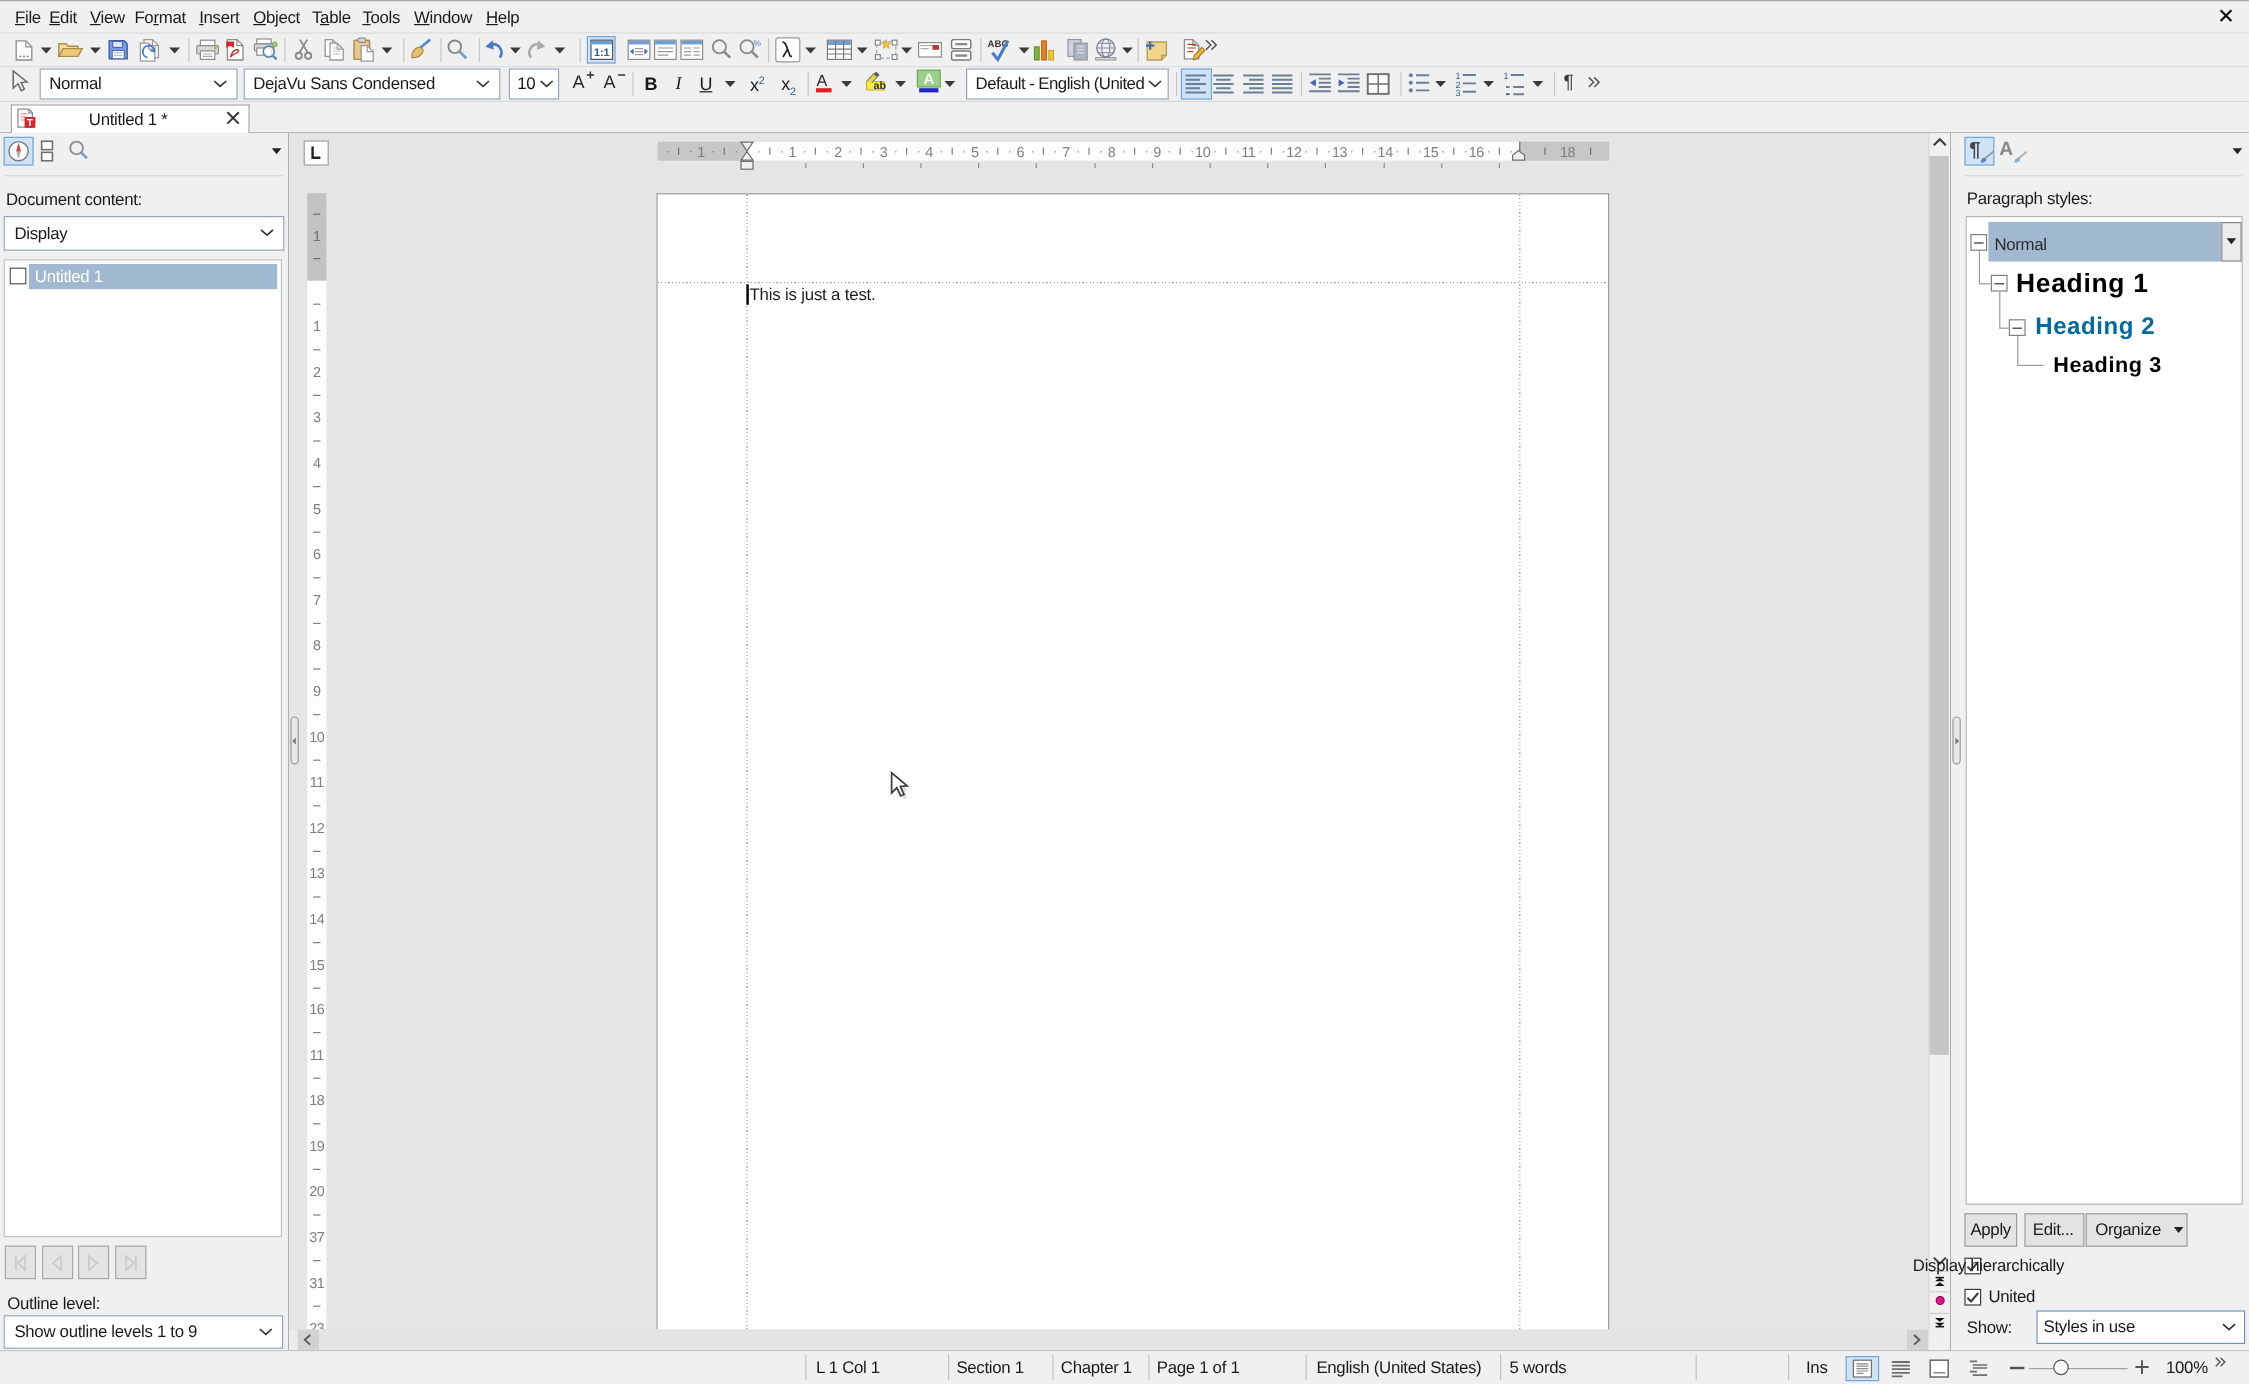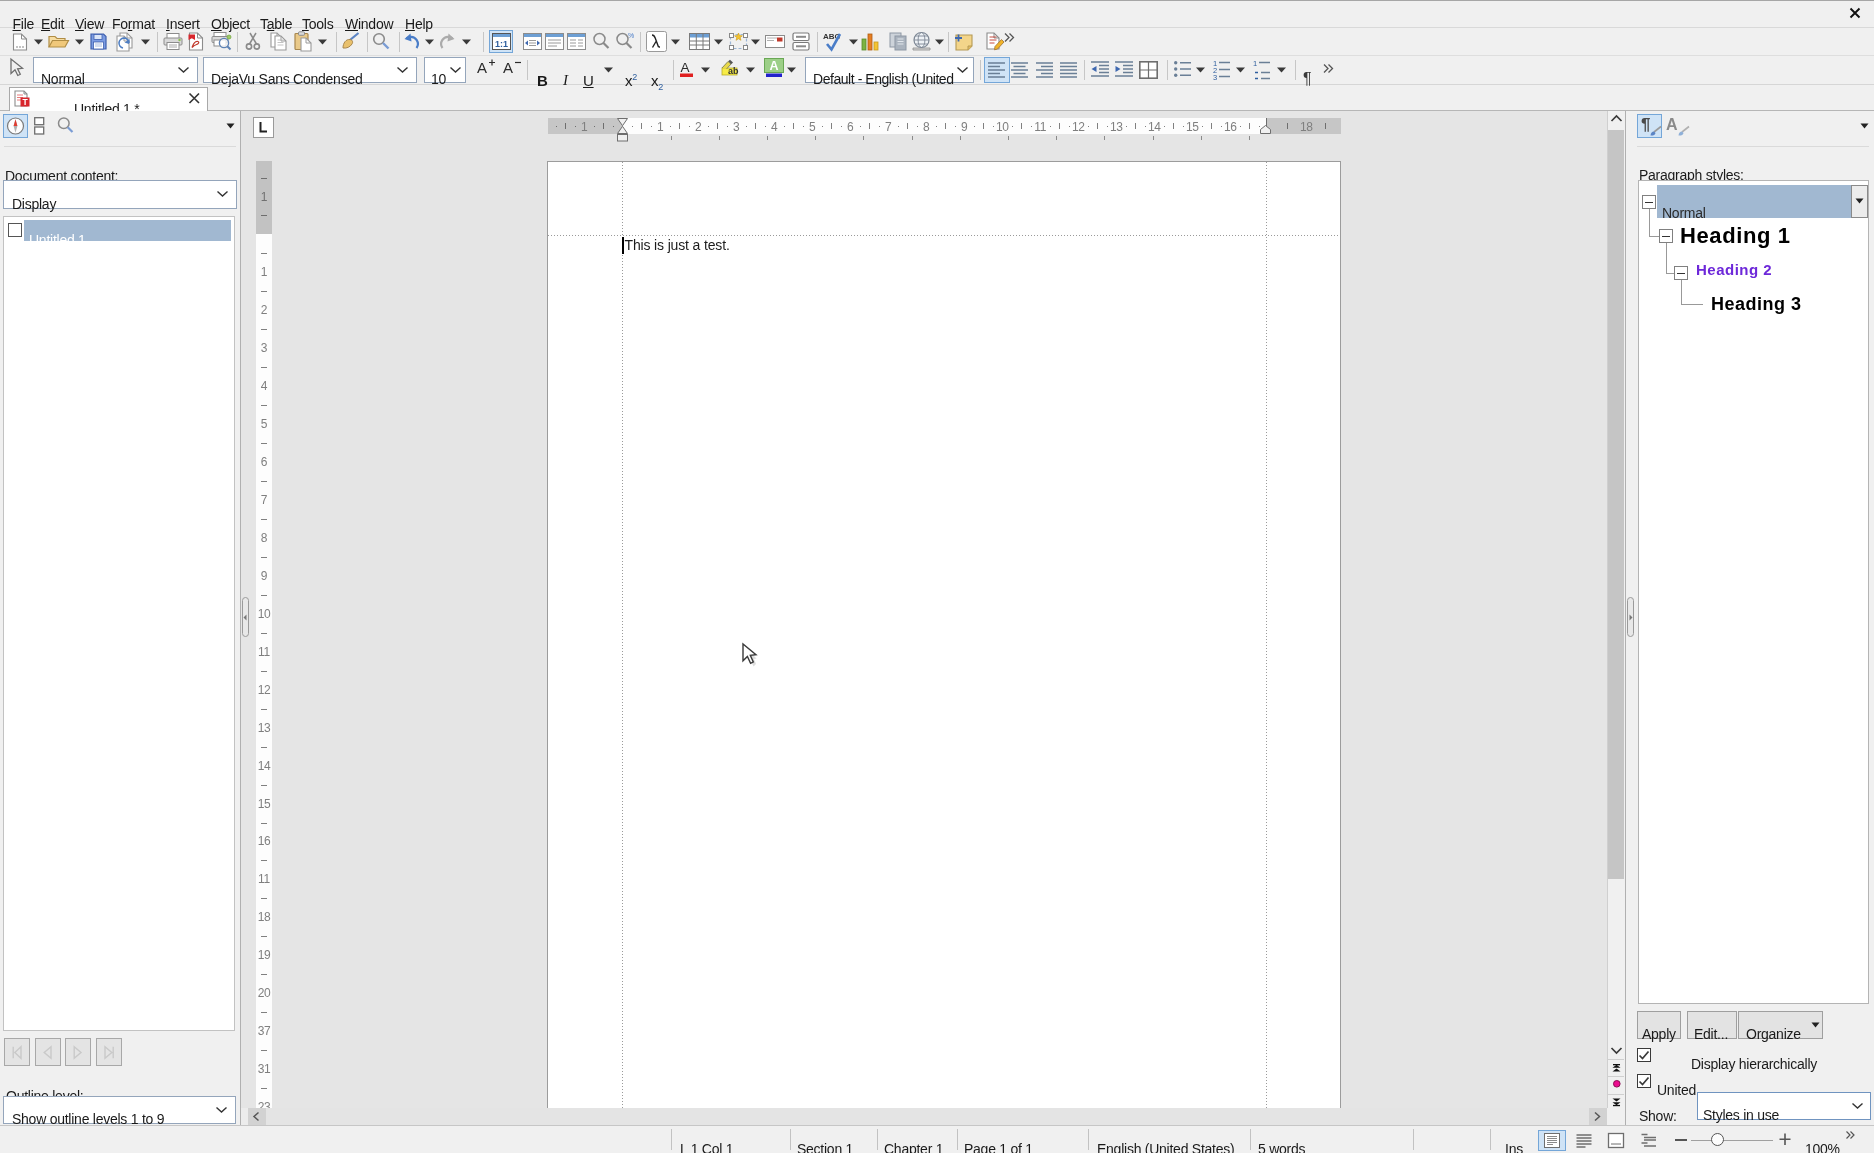--- a/index.html
+++ b/index.html
@@ -1,17 +1,17 @@
 <!DOCTYPE html>
 <html><head><meta charset="utf-8">
 <style>
 html,body{margin:0;padding:0;width:1874px;height:1153px;overflow:hidden;background:#f0f0f0;
 font-family:"Liberation Sans",sans-serif;}
 .ab{position:absolute;}
-.t{position:absolute;color:#1a1a1a;font-size:14px;letter-spacing:-0.25px;white-space:nowrap;margin-top:10px;}
+.t{position:absolute;color:#1a1a1a;font-size:14px;letter-spacing:-0.25px;white-space:nowrap;}
 .sep1{position:absolute;width:1px;height:20px;top:32px;background:#c6c6c6;}
 .sep2{position:absolute;width:1px;height:20px;top:60px;background:#c6c6c6;}
 .combo{position:absolute;background:#fff;border:1px solid #94a5bb;box-sizing:border-box;}
 .hline{position:absolute;height:1px;}
 .vline{position:absolute;width:1px;}
 svg.i{position:absolute;overflow:visible;}
 .num{position:absolute;color:#7f7f7f;font-size:12px;letter-spacing:-0.3px;}
 </style></head>
 <body>
 
@@ -697,36 +697,36 @@
     <svg class="i" style="left:1855px;top:198px" width="9" height="6" viewBox="0 0 9 6">
       <path d="M0.5 0.5 L8.5 0.5 L4.5 5.5 Z" fill="#222"></path>
     </svg>
     <div class="ab" style="left:1642px;top:195px;width:14px;height:14px;background:#fff;border:1px solid #808080;box-sizing:border-box"></div>
     <div class="hline" style="left:1645px;top:201.5px;width:8px;background:#333;height:1.6px"></div>
     <div class="ab" style="left:1659px;top:229px;width:14px;height:14px;background:#fff;border:1px solid #808080;box-sizing:border-box"></div>
     <div class="hline" style="left:1662px;top:235.5px;width:8px;background:#333;height:1.6px"></div>
     <div class="ab" style="left:1674px;top:266px;width:14px;height:14px;background:#fff;border:1px solid #808080;box-sizing:border-box"></div>
     <div class="hline" style="left:1677px;top:272.5px;width:8px;background:#333;height:1.6px"></div>
     <div class="ab" style="left:1680px;top:223px;font-size:22px;font-weight:bold;color:#000;letter-spacing:0.6px">Heading 1</div>
-    <div class="ab" style="left:1696px;top:261px;font-size:15px;font-weight:bold;color:#6d28d9;letter-spacing:0.5px">Heading 2</div>
+    <div class="ab" style="left:1696px;top:261px;font-size:20px;font-weight:bold;color:#0369a1;letter-spacing:0.5px">Heading 2</div>
     <div class="ab" style="left:1711px;top:293.5px;font-size:18px;font-weight:bold;color:#000;letter-spacing:0.5px">Heading 3</div>
     <div class="ab" style="left:1637px;top:1011px;width:44px;height:28px;background:#e3e3e3;border:1px solid #9f9f9f;box-sizing:border-box"></div>
     <div class="t" style="left:1642px;top:1016px">Apply</div>
     <div class="ab" style="left:1687px;top:1011px;width:50px;height:28px;background:#e3e3e3;border:1px solid #9f9f9f;box-sizing:border-box"></div>
     <div class="t" style="left:1694px;top:1016px">Edit...</div>
     <div class="ab" style="left:1738px;top:1011px;width:85px;height:28px;background:#e3e3e3;border:1px solid #9f9f9f;box-sizing:border-box"></div>
     <div class="t" style="left:1746px;top:1016px">Organize</div>
     <svg class="i" style="left:1811px;top:1022px" width="9" height="6" viewBox="0 0 9 6">
       <path d="M0.5 0.5 L8.5 0.5 L4.5 5.5 Z" fill="#222"></path>
     </svg>
     <div class="ab" style="left:1637px;top:1048px;width:14px;height:14px;background:#fff;border:1.4px solid #3a3a3a;box-sizing:border-box"></div>
     <svg class="i" style="left:1639px;top:1051px" width="10" height="9" viewBox="0 0 10 9">
       <path d="M0.5 4.5 L3.5 7.5 L9.5 0.5" fill="none" stroke="#3a3a3a" stroke-width="1.7"></path>
     </svg>
-    <div class="t" style="left:1691px;top:1046px">Display hierarchically</div>
+    <div class="t" style="left:1594px;top:1046px">Display hierarchically</div>
     <div class="ab" style="left:1637px;top:1074px;width:14px;height:14px;background:#fff;border:1.4px solid #3a3a3a;box-sizing:border-box"></div>
     <svg class="i" style="left:1639px;top:1077px" width="10" height="9" viewBox="0 0 10 9">
       <path d="M0.5 4.5 L3.5 7.5 L9.5 0.5" fill="none" stroke="#3a3a3a" stroke-width="1.7"></path>
     </svg>
     <div class="t" style="left:1657px;top:1072px">United</div>
     <div class="t" style="left:1639px;top:1098px">Show:</div>
     <div class="combo" style="left:1697px;top:1092px;width:174px;height:28px;border-color:#7094c0"></div>
     <div class="t" style="left:1703px;top:1097px;font-size:14px">Styles in use</div>
     <svg class="i" style="left:1852px;top:1103px" width="11" height="6" viewBox="0 0 11 6">
       <path d="M0.5 0.5 L5.5 5 L10.5 0.5" fill="none" stroke="#333" stroke-width="1.4"></path>

